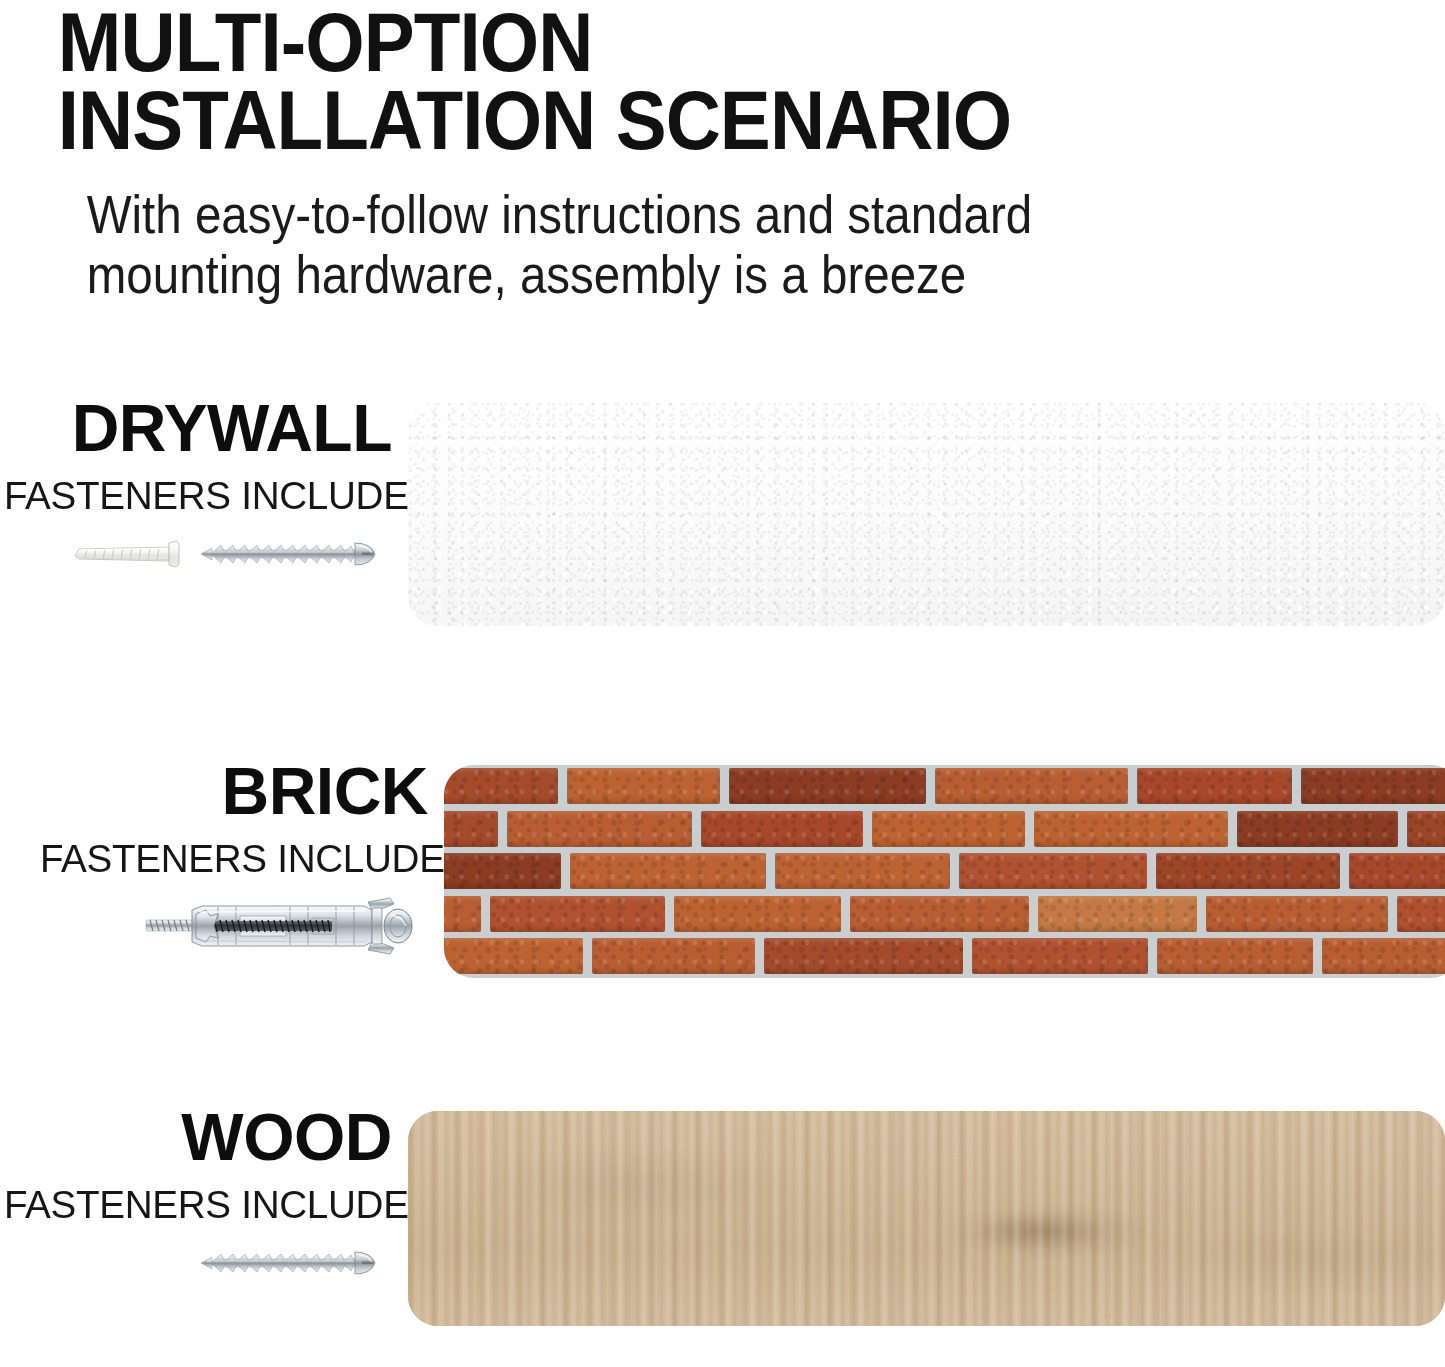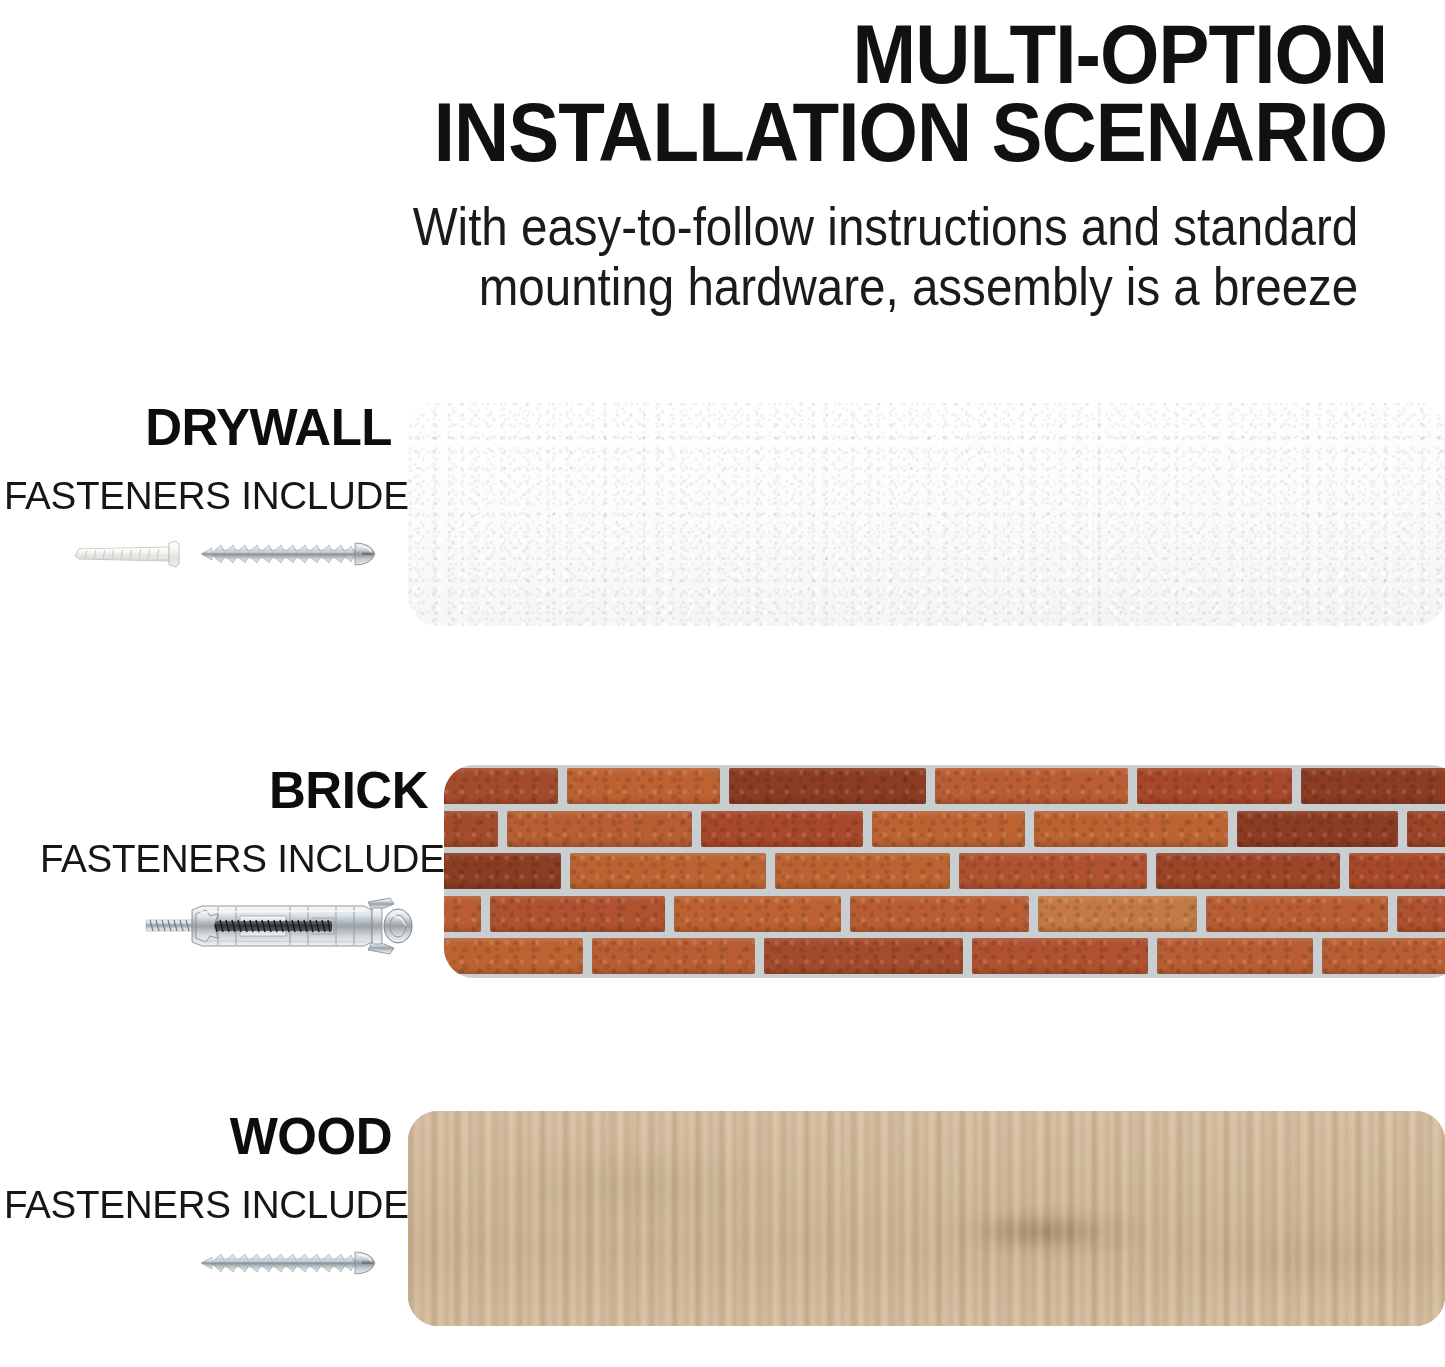--- a/index.html
+++ b/index.html
@@ -7,21 +7,21 @@
   html, body {
     width:1445px; height:1367px;
     background:#ffffff;
     font-family:"Liberation Sans", sans-serif;
     overflow:hidden;
   }
 
   .page { position:relative; width:1445px; height:1367px; background:#fff; }
 
   
-  .header { position:absolute; top:12px; left:0; width:1445px; text-align:right; }
+  .header { position:absolute; top:0; left:0; width:1445px; text-align:left; }
 
   .title {
     font-family:"Liberation Sans", sans-serif;
     font-weight:700;
     font-size:83px;
     line-height:78px;
     letter-spacing:-1px;
     color:#111111;
     transform:scaleX(0.92);
     transform-origin:center top;
@@ -49,21 +49,21 @@
 
   .labels {
     position:absolute; left:0; top:0;
     width:392px; height:100%;
     text-align:right;
   }
 
   .mat-name {
     font-family:"Liberation Sans", sans-serif;
     font-weight:700;
-    font-size:51px;
+    font-size:66px;
     line-height:66px;
     color:#0d0d0d;
     letter-spacing:-0.5px;
     white-space:nowrap;
   }
 
   .fasteners {
     font-family:"Liberation Sans", sans-serif;
     font-weight:400;
     font-size:39px;

